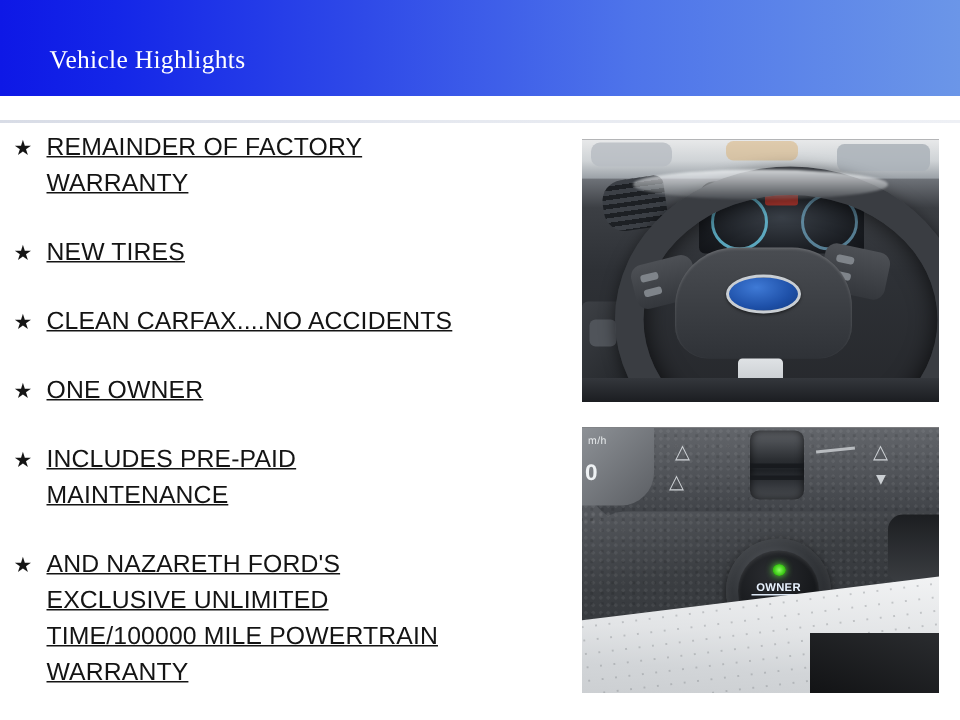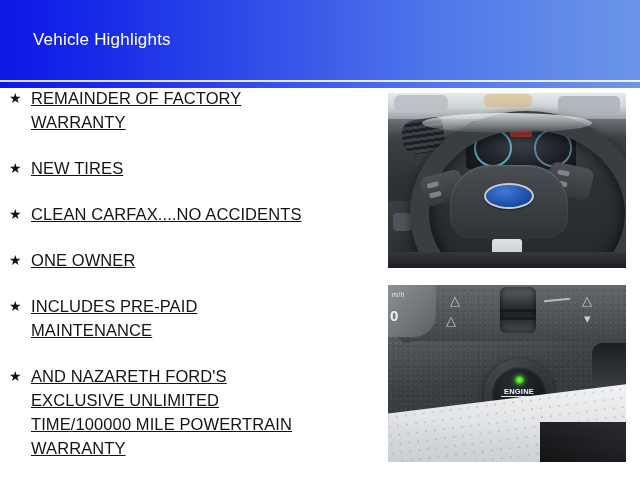--- a/index.html
+++ b/index.html
@@ -21,23 +21,24 @@
     height: 480px;
     background: #ffffff;
   }
 
   
   #header {
     position: absolute;
     left: 0;
     top: 0;
     width: 640px;
-    height: 88px;
+    height: 64px;
     background: linear-gradient(90deg, #0e18e6 0%, #1426e8 12%, #2f4ae8 38%, #4e74ea 66%, #6b96e8 100%);
     box-sizing: border-box;
+    font-family: Liberation Serif, serif;
   }
   #header-title {
     position: absolute;
     left: 33px;
     top: 30px;
     font-size: 17px;
     font-weight: 400;
     letter-spacing: 0.2px;
     color: #ffffff;
     white-space: nowrap;
@@ -430,21 +431,21 @@
 
     <div class="sb-console">
       <div class="sb-grain"></div>
     </div>
 
     <div class="sb-right-edge"></div>
 
     <div class="sb-button-ring">
       <div class="sb-button">
         <div class="sb-led"></div>
-        <div class="sb-label-engine">ENGINE</div>
+        <div class="sb-label-engine">OWNER</div>
         <div class="sb-divider"></div>
         <div class="sb-label-start">START</div>
         <div class="sb-label-stop">STOP</div>
       </div>
     </div>
 
     <div class="sb-sill">
       <div class="sb-sill-speck"></div>
     </div>
     <div class="sb-dark-corner"></div>

